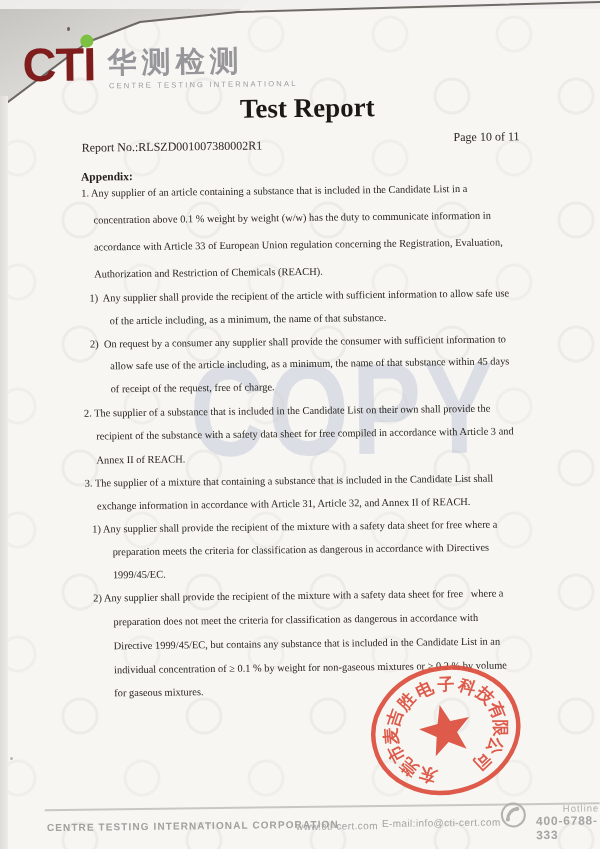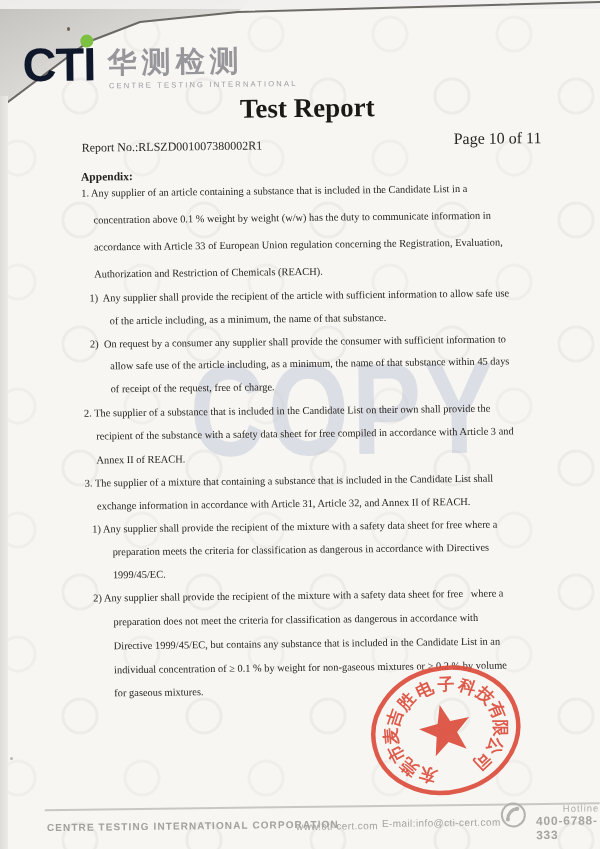--- a/index.html
+++ b/index.html
@@ -15,28 +15,28 @@
   }
   .left-strip{position:absolute;left:0;top:96px;width:8px;height:753px;background:linear-gradient(to right,#dddcd9,#ecebe8);}
   .corner-svg{position:absolute;left:0;top:0;width:600px;height:130px;}
   .speck{position:absolute;border-radius:50%;}
   .s1{left:67px;top:27px;width:3px;height:4px;background:#6b5f52;}
   .s2{left:10px;top:757px;width:3px;height:3px;background:#b9b7b4;}
 
   .page{position:absolute;left:0;top:0;width:600px;height:849px;transform:rotate(-0.7deg);transform-origin:300px 420px;}
 
   
-  .logo-cti{position:absolute;left:27px;top:38px;font-family:"Liberation Sans","DejaVu Sans",sans-serif;font-weight:800;font-size:47px;line-height:47px;letter-spacing:-1px;color:#0f172a;}
+  .logo-cti{position:absolute;left:27px;top:38px;font-family:"Liberation Sans","DejaVu Sans",sans-serif;font-weight:800;font-size:47px;line-height:47px;letter-spacing:-1px;color:#7f1d1d;}
   .logo-dot{position:absolute;left:85px;top:32px;width:13px;height:13px;border-radius:50%;}
   .logo-cn{position:absolute;left:112px;top:44px;font-family:"Liberation Sans","DejaVu Sans",sans-serif;font-size:29px;line-height:32px;letter-spacing:5px;color:#97969b;font-weight:600;}
   .logo-sub{position:absolute;left:113px;top:79px;font-family:"Liberation Sans","DejaVu Sans",sans-serif;font-size:7.6px;letter-spacing:2.15px;color:#9b9a9f;}
 
   .doc-title{position:absolute;left:22px;right:0;top:93px;text-align:center;font-size:27px;font-weight:700;color:#1c1915;}
   .report-no{position:absolute;left:85px;top:138px;font-size:12px;color:#2b2723;}
-  .page-label{position:absolute;left:457px;top:132px;font-size:16px;color:#2b2723;}
+  .page-label{position:absolute;left:457px;top:132px;font-size:12px;color:#2b2723;}
   .appendix{position:absolute;left:84px;top:168px;font-size:11.5px;font-weight:700;color:#26221e;}
 
   .watermark{position:absolute;left:190px;top:336px;font-family:"Liberation Sans","DejaVu Sans",sans-serif;font-size:104px;font-weight:700;letter-spacing:3px;color:rgba(177,187,206,0.40);transform:scaleY(1.25);transform-origin:left top;}
 
   .body-text{position:absolute;left:84px;top:177px;width:480px;font-size:10.4px;color:#29251f;}
   .body-line{white-space:pre;}
   .g0 .body-line{height:27px;line-height:27px;}
   .g1 .body-line{height:22.8px;line-height:22.8px;}
   .g2 .body-line{height:23.3px;line-height:23.3px;}
   .g3 .body-line{height:23px;line-height:23px;}

